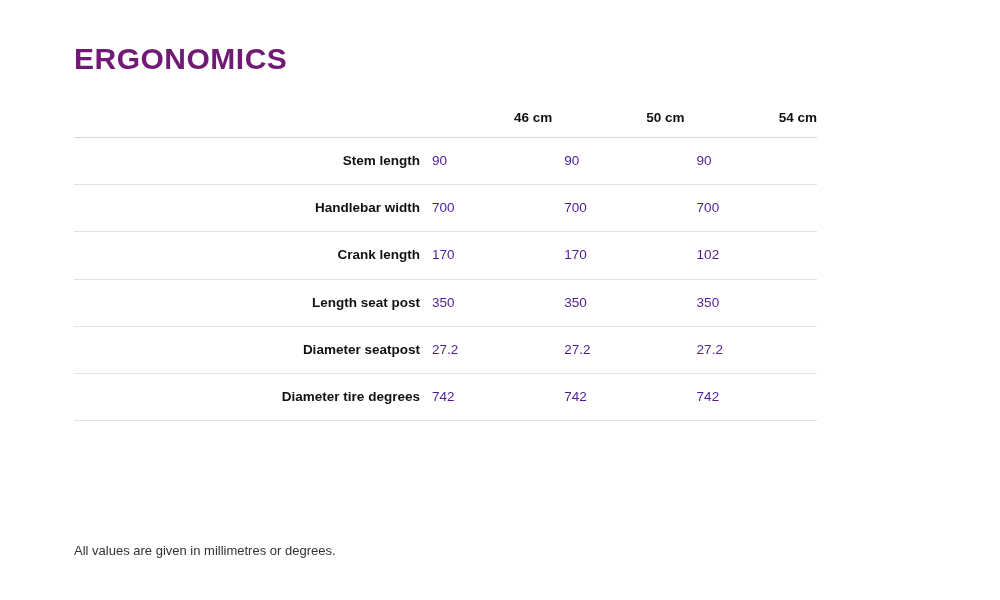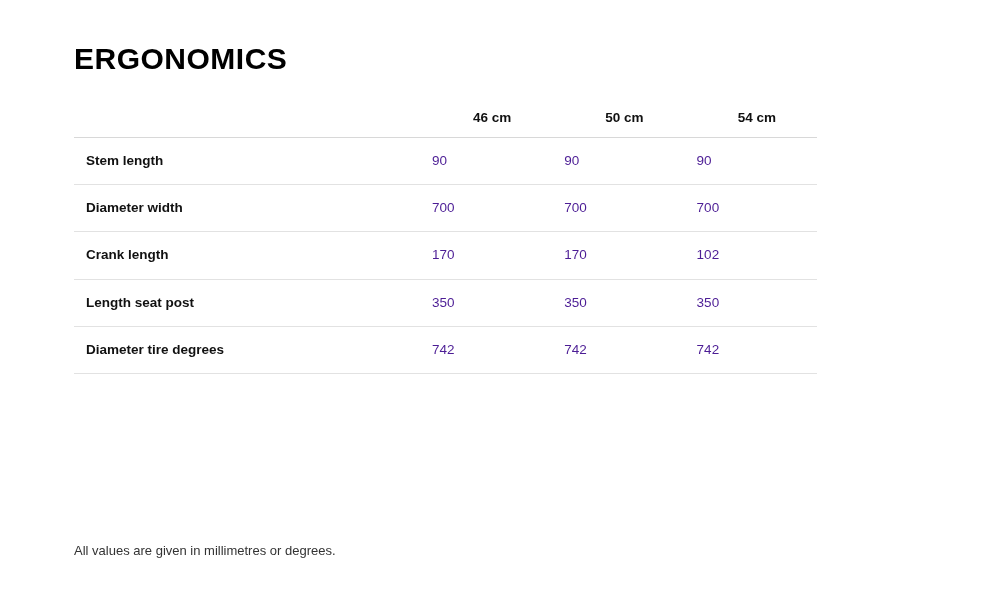--- a/index.html
+++ b/index.html
@@ -21,38 +21,38 @@
     overflow: hidden;
   }
 
   .title {
     position: absolute;
     left: 74px;
     top: 42px;
     font-size: 30px;
     font-weight: 700;
     letter-spacing: 0.5px;
-    color: #000000;
+    color: #701a75;
     margin: 0;
   }
 
   .spec-table {
     position: absolute;
     left: 74px;
     top: 110px;
     width: 743px;
     border-collapse: collapse;
     table-layout: fixed;
   }
 
   .spec-table col.col-label { width: 345px; }
   .spec-table col.col-val   { width: 132px; }
 
   .spec-table thead th {
-    text-align: center;
+    text-align: right;
     font-size: 13.5px;
     font-weight: 700;
     color: #111111;
     padding: 0 0 12px 12px;
     border-bottom: 1px solid #d8d8d8;
     vertical-align: bottom;
   }
   .spec-table thead th.head-label {
     padding-left: 12px;
   }
@@ -64,20 +64,21 @@
     color: #4c1d95;
     vertical-align: middle;
     line-height: 1.2;
   }
   .spec-table tbody tr:last-child td {
     border-bottom: 1px solid #e2e2e2;
   }
   .spec-table tbody td.row-label {
     font-weight: 700;
     color: #111111;
+    text-align: right;
   }
 
   .footnote {
     position: absolute;
     left: 74px;
     top: 543px;
     font-size: 13px;
     color: #333333;
   }
 </style>
@@ -104,38 +105,44 @@
       </tr>
     </thead>
     <tbody>
       <tr>
         <td class="row-label">Stem length</td>
         <td>90</td>
         <td>90</td>
         <td>90</td>
       </tr>
       <tr>
-        <td class="row-label">Diameter width</td>
+        <td class="row-label">Handlebar width</td>
         <td>700</td>
         <td>700</td>
         <td>700</td>
       </tr>
       <tr>
         <td class="row-label">Crank length</td>
         <td>170</td>
         <td>170</td>
         <td>102</td>
       </tr>
       <tr>
         <td class="row-label">Length seat post</td>
         <td>350</td>
         <td>350</td>
         <td>350</td>
       </tr>
       <tr>
+        <td class="row-label">Diameter seatpost</td>
+        <td>27.2</td>
+        <td>27.2</td>
+        <td>27.2</td>
+      </tr>
+      <tr>
         <td class="row-label">Diameter tire degrees</td>
         <td>742</td>
         <td>742</td>
         <td>742</td>
       </tr>
     </tbody>
   </table>
 
   <div class="footnote">All values are given in millimetres or degrees.</div>
 

